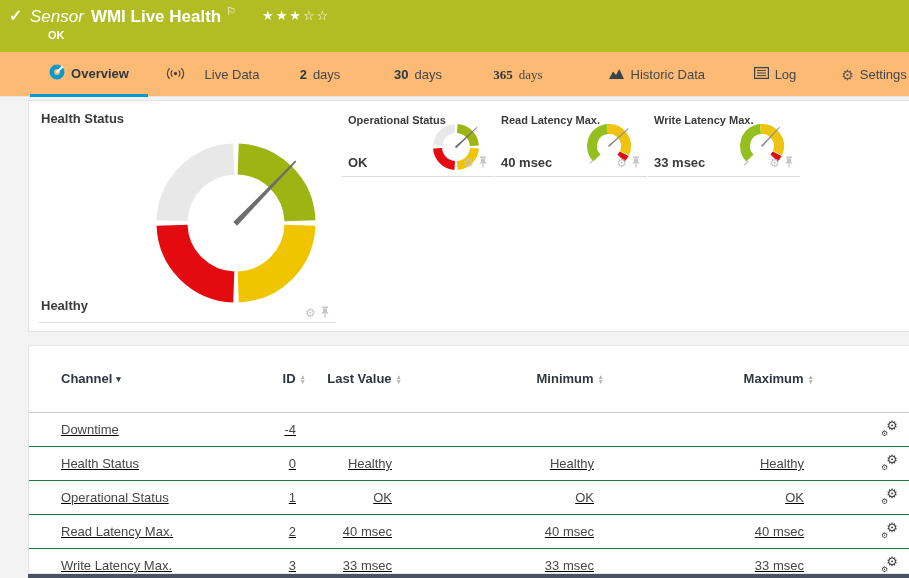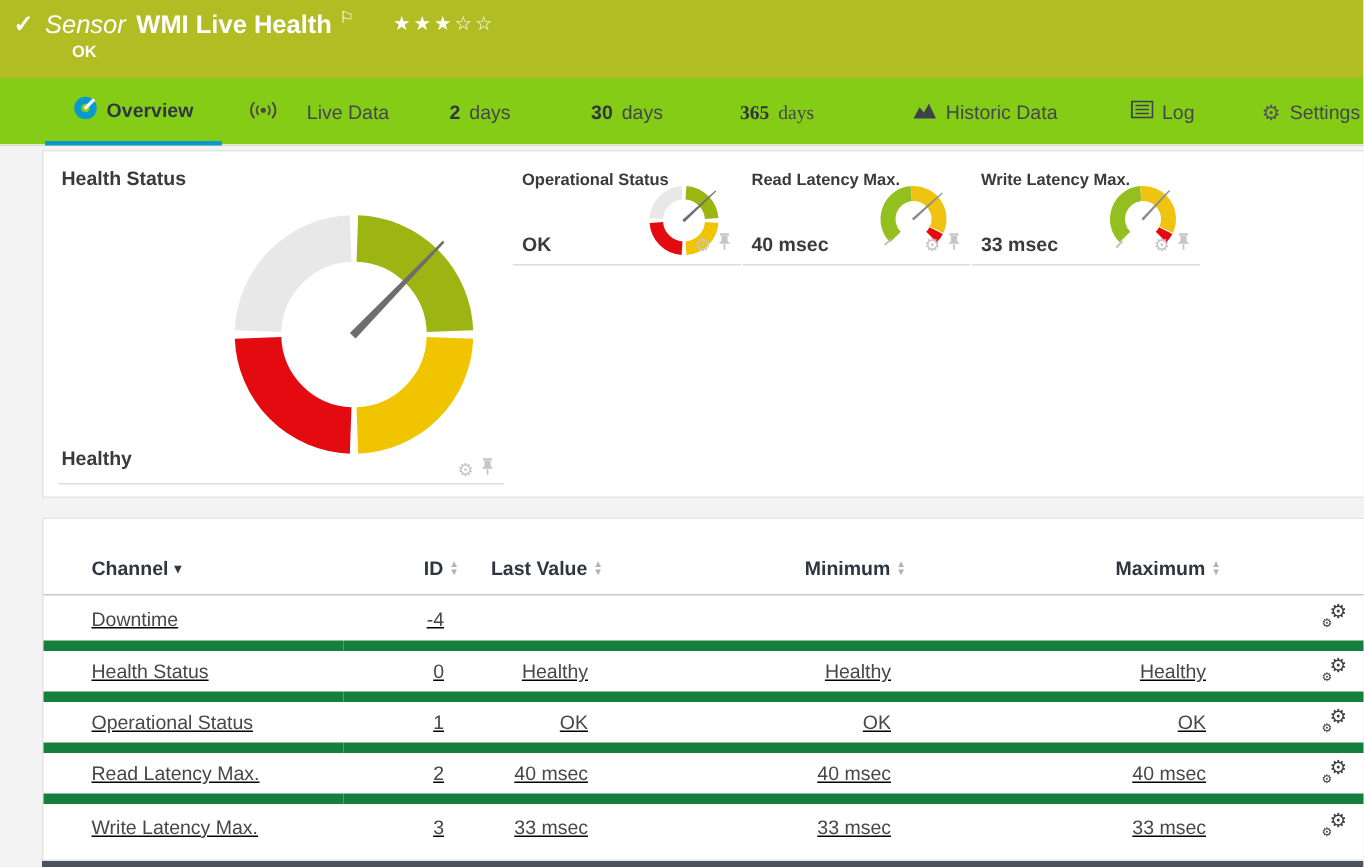--- a/index.html
+++ b/index.html
@@ -10,21 +10,21 @@
   .sensor-header { position:absolute; left:0; top:0; width:909px; height:52px; background:#b2bd24; color:#fff; }
   .hdr-check { position:absolute; left:9px; top:6px; font-size:16px; font-weight:bold; }
   .hdr-line1 { position:absolute; left:30px; top:5px; font-size:17px; white-space:nowrap; }
   .hdr-kind { font-style:italic; font-weight:300; margin-right:7px; }
   .hdr-title { font-weight:bold; }
   .hdr-flag { font-size:11px; vertical-align:7px; margin-left:5px; }
   .hdr-stars { position:absolute; left:262px; top:8px; font-size:13px; letter-spacing:2px; }
   .hdr-status { position:absolute; left:48px; top:29px; font-size:11px; font-weight:bold; }
 
   
-  .tabbar { position:absolute; left:0; top:52px; width:909px; height:45px; background:#84cc16; border-bottom:1px solid #e6e6e6; }
+  .tabbar { position:absolute; left:0; top:52px; width:909px; height:45px; background:#fdba74; border-bottom:1px solid #e6e6e6; }
   .tab { position:absolute; top:0; height:45px; display:flex; align-items:center; justify-content:center; gap:6px;
          font-size:13px; color:#44484d; cursor:pointer; }
   .tab.active { border-bottom:3px solid #0899d1; color:#2e3740; font-weight:bold; }
   .tab .num { font-weight:bold; color:#2e3740; }
   .tab-overview { left:30px;  width:118px; }
   .tab-livedata { left:165px; width:95px;gap:20px;  }
   .tab-2days    { left:290px; width:60px;  }
   .tab-30days   { left:385px; width:66px;  }
   .tab-365days  { left:480px; width:76px;font-family:Liberation Serif, serif;  }
   .tab-historic { left:595px; width:110px;justify-content:flex-end; }
@@ -45,22 +45,22 @@
   .ctrl-icons .gear-glyph { font-size:12px; line-height:12px; }
 
   .gauge-cell { position:absolute; top:0; height:76px; width:152px; border-bottom:1px solid #ddd; }
   .cell-title { position:absolute; left:6px; top:13px; font-size:11px; font-weight:bold; color:#3a3a3a; white-space:nowrap; }
   .cell-value { position:absolute; left:6px; top:54px; font-size:13px; font-weight:bold; color:#3a3a3a; }
   .cell-gauge { position:absolute; left:82px; top:12px; }
   .cell-ctrl  { position:absolute; right:6px; bottom:4px; }
 
   
   table { width:100%; border-collapse:collapse; table-layout:fixed; margin-top:25px; }
-  th { font-size:13px; font-weight:bold; color:#2e3740; vertical-align:bottom; padding-bottom:10px; border-bottom:1px solid #c9c9c9; }
-  td { font-size:13px; color:#474747; height:34px; border-bottom:7px solid #15803d; }
+  th { font-size:13px; font-weight:bold; color:#2e3740; vertical-align:bottom; padding-bottom:26px; border-bottom:1px solid #c9c9c9; }
+  td { font-size:13px; color:#474747; height:34px; border-bottom:1px solid #15803d; }
   tr.last td { border-bottom:none; }
   .col-channel { width:200px; } .col-id { width:77px; } .col-last { width:96px; }
   .col-min { width:202px; } .col-max { width:210px; } .col-gear { width:96px; }
   th.al, td.al { text-align:left;  padding-left:32px; }
   th.ar { text-align:right; }
   td.ar { text-align:right; padding-right:10px; }
   td.gearcell { text-align:right; padding-right:12px; }
   .th-flex { display:inline-flex; align-items:center; gap:4px; }
   .sorticons { display:inline-flex; flex-direction:column; line-height:5px; font-size:6.5px; color:#b3b3b3; }
   .sort-desc { font-size:9px; color:#2e3740; }

